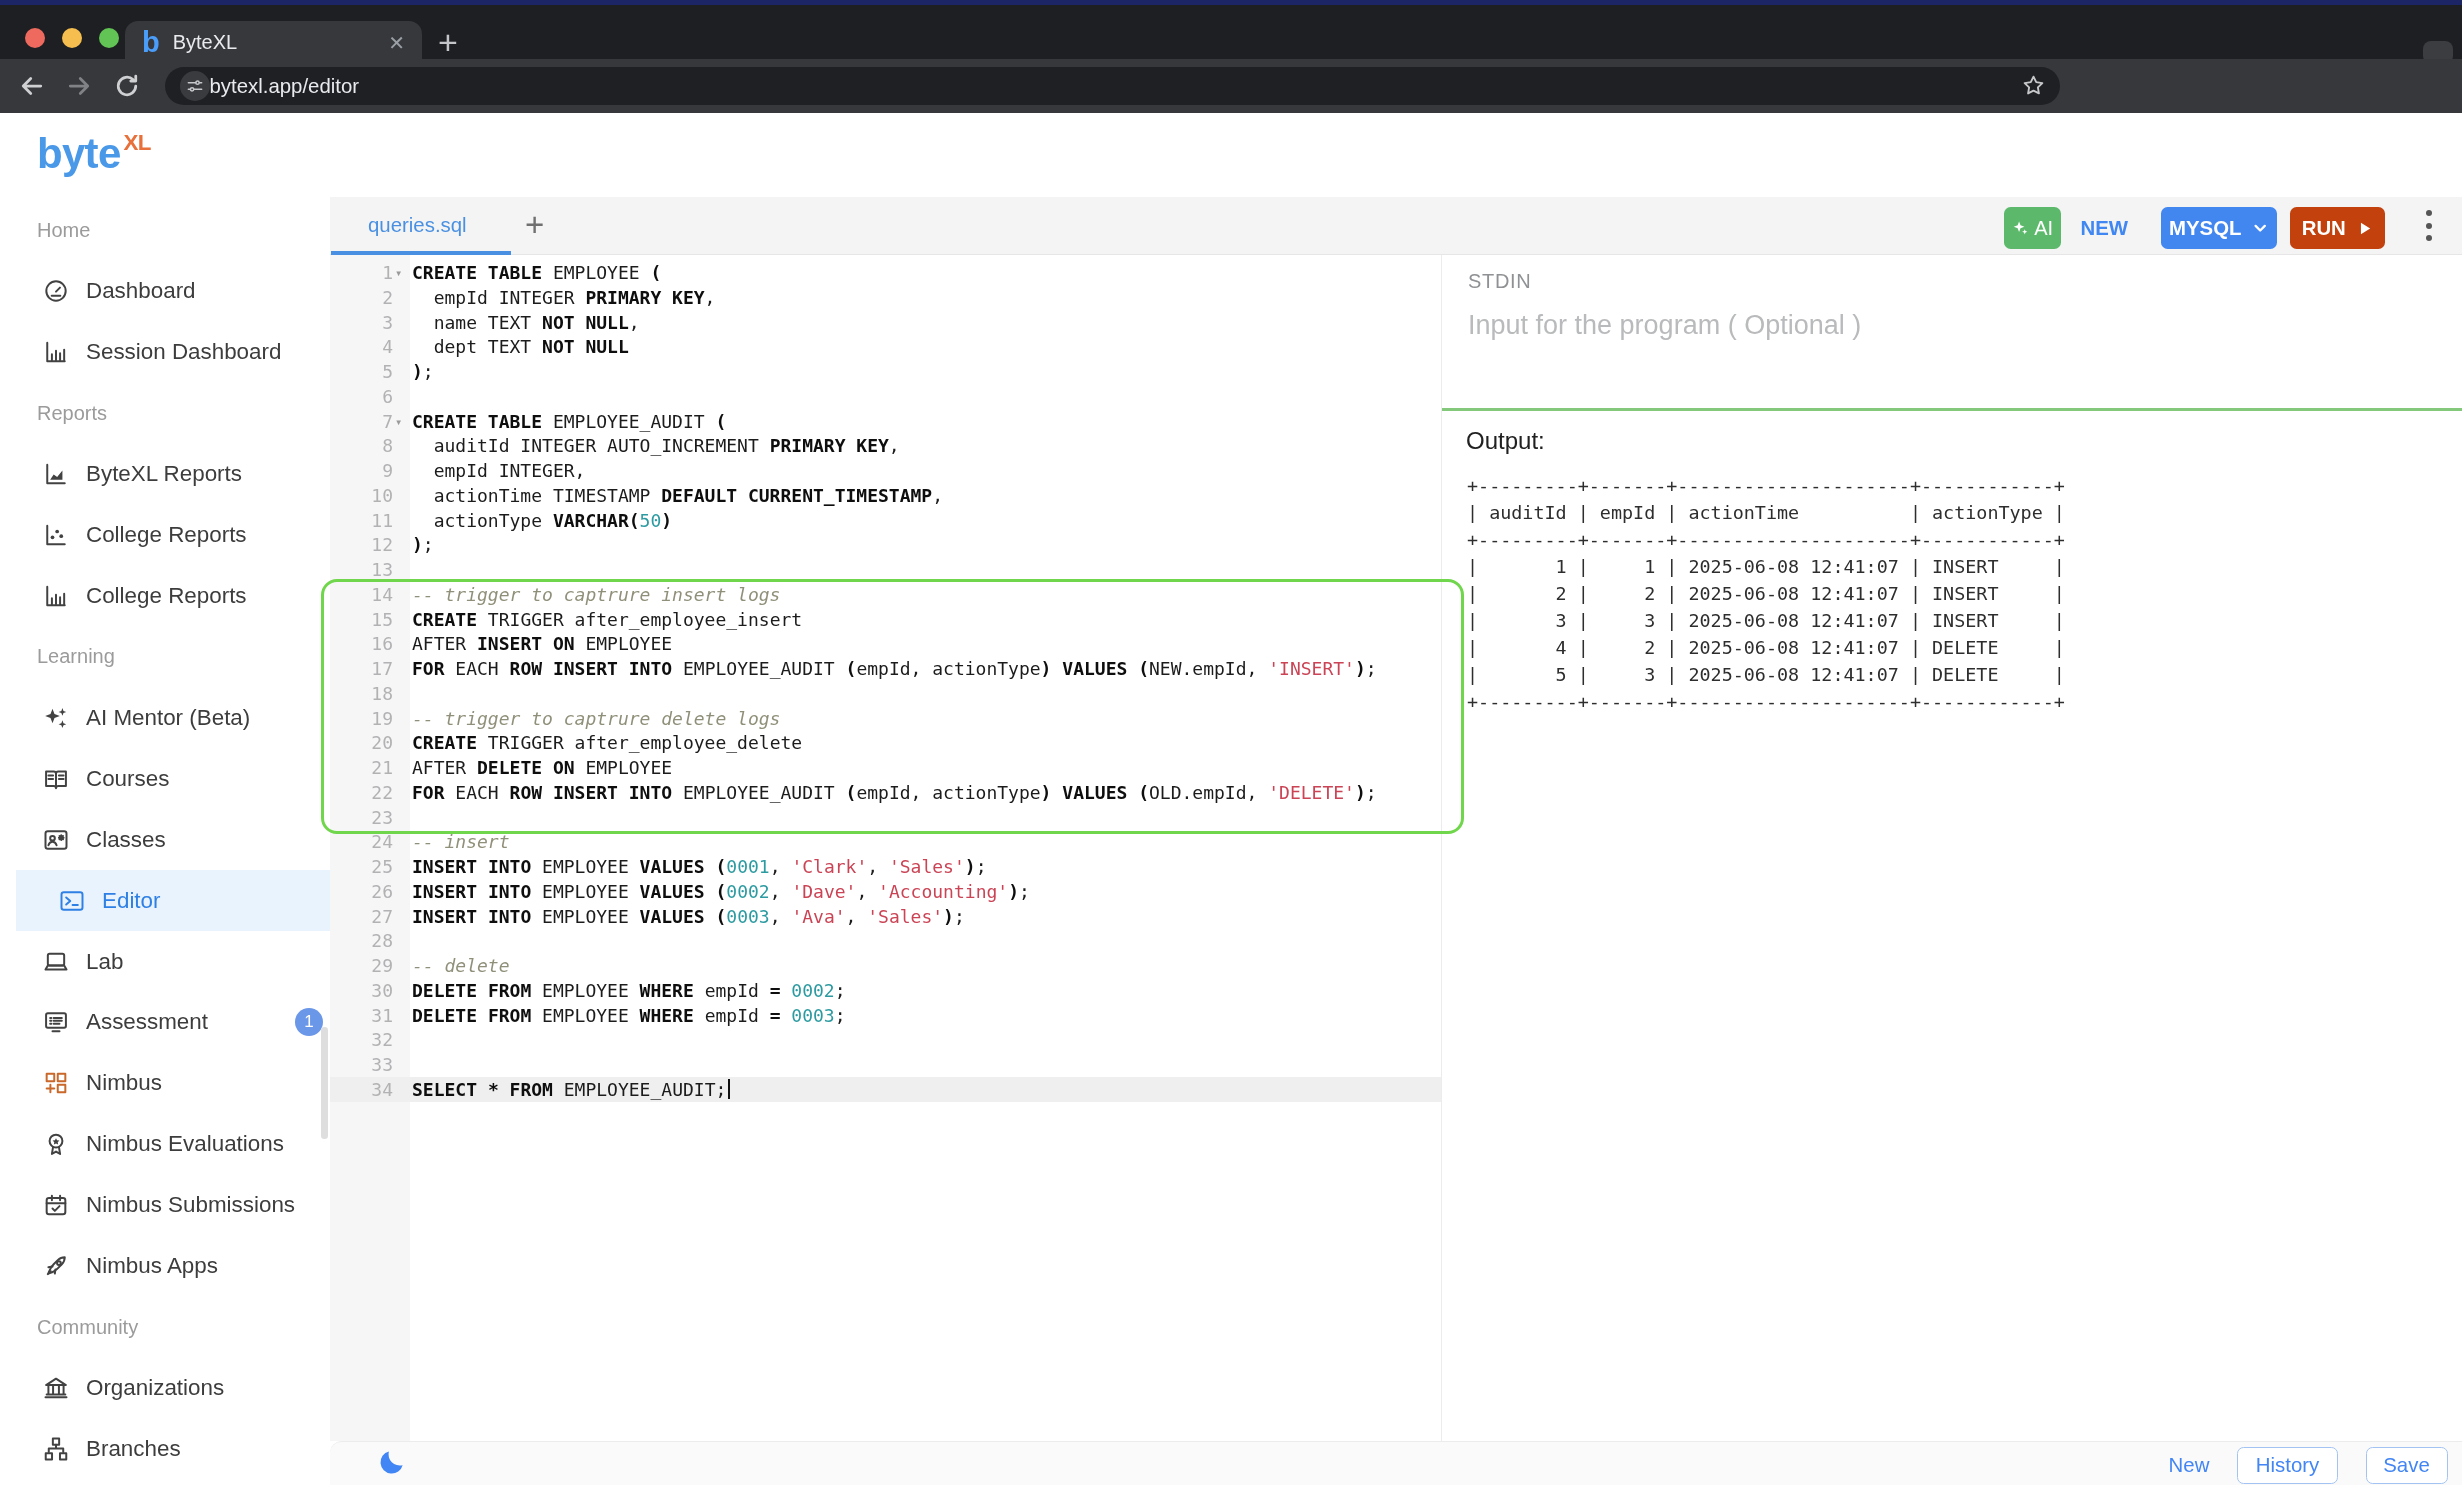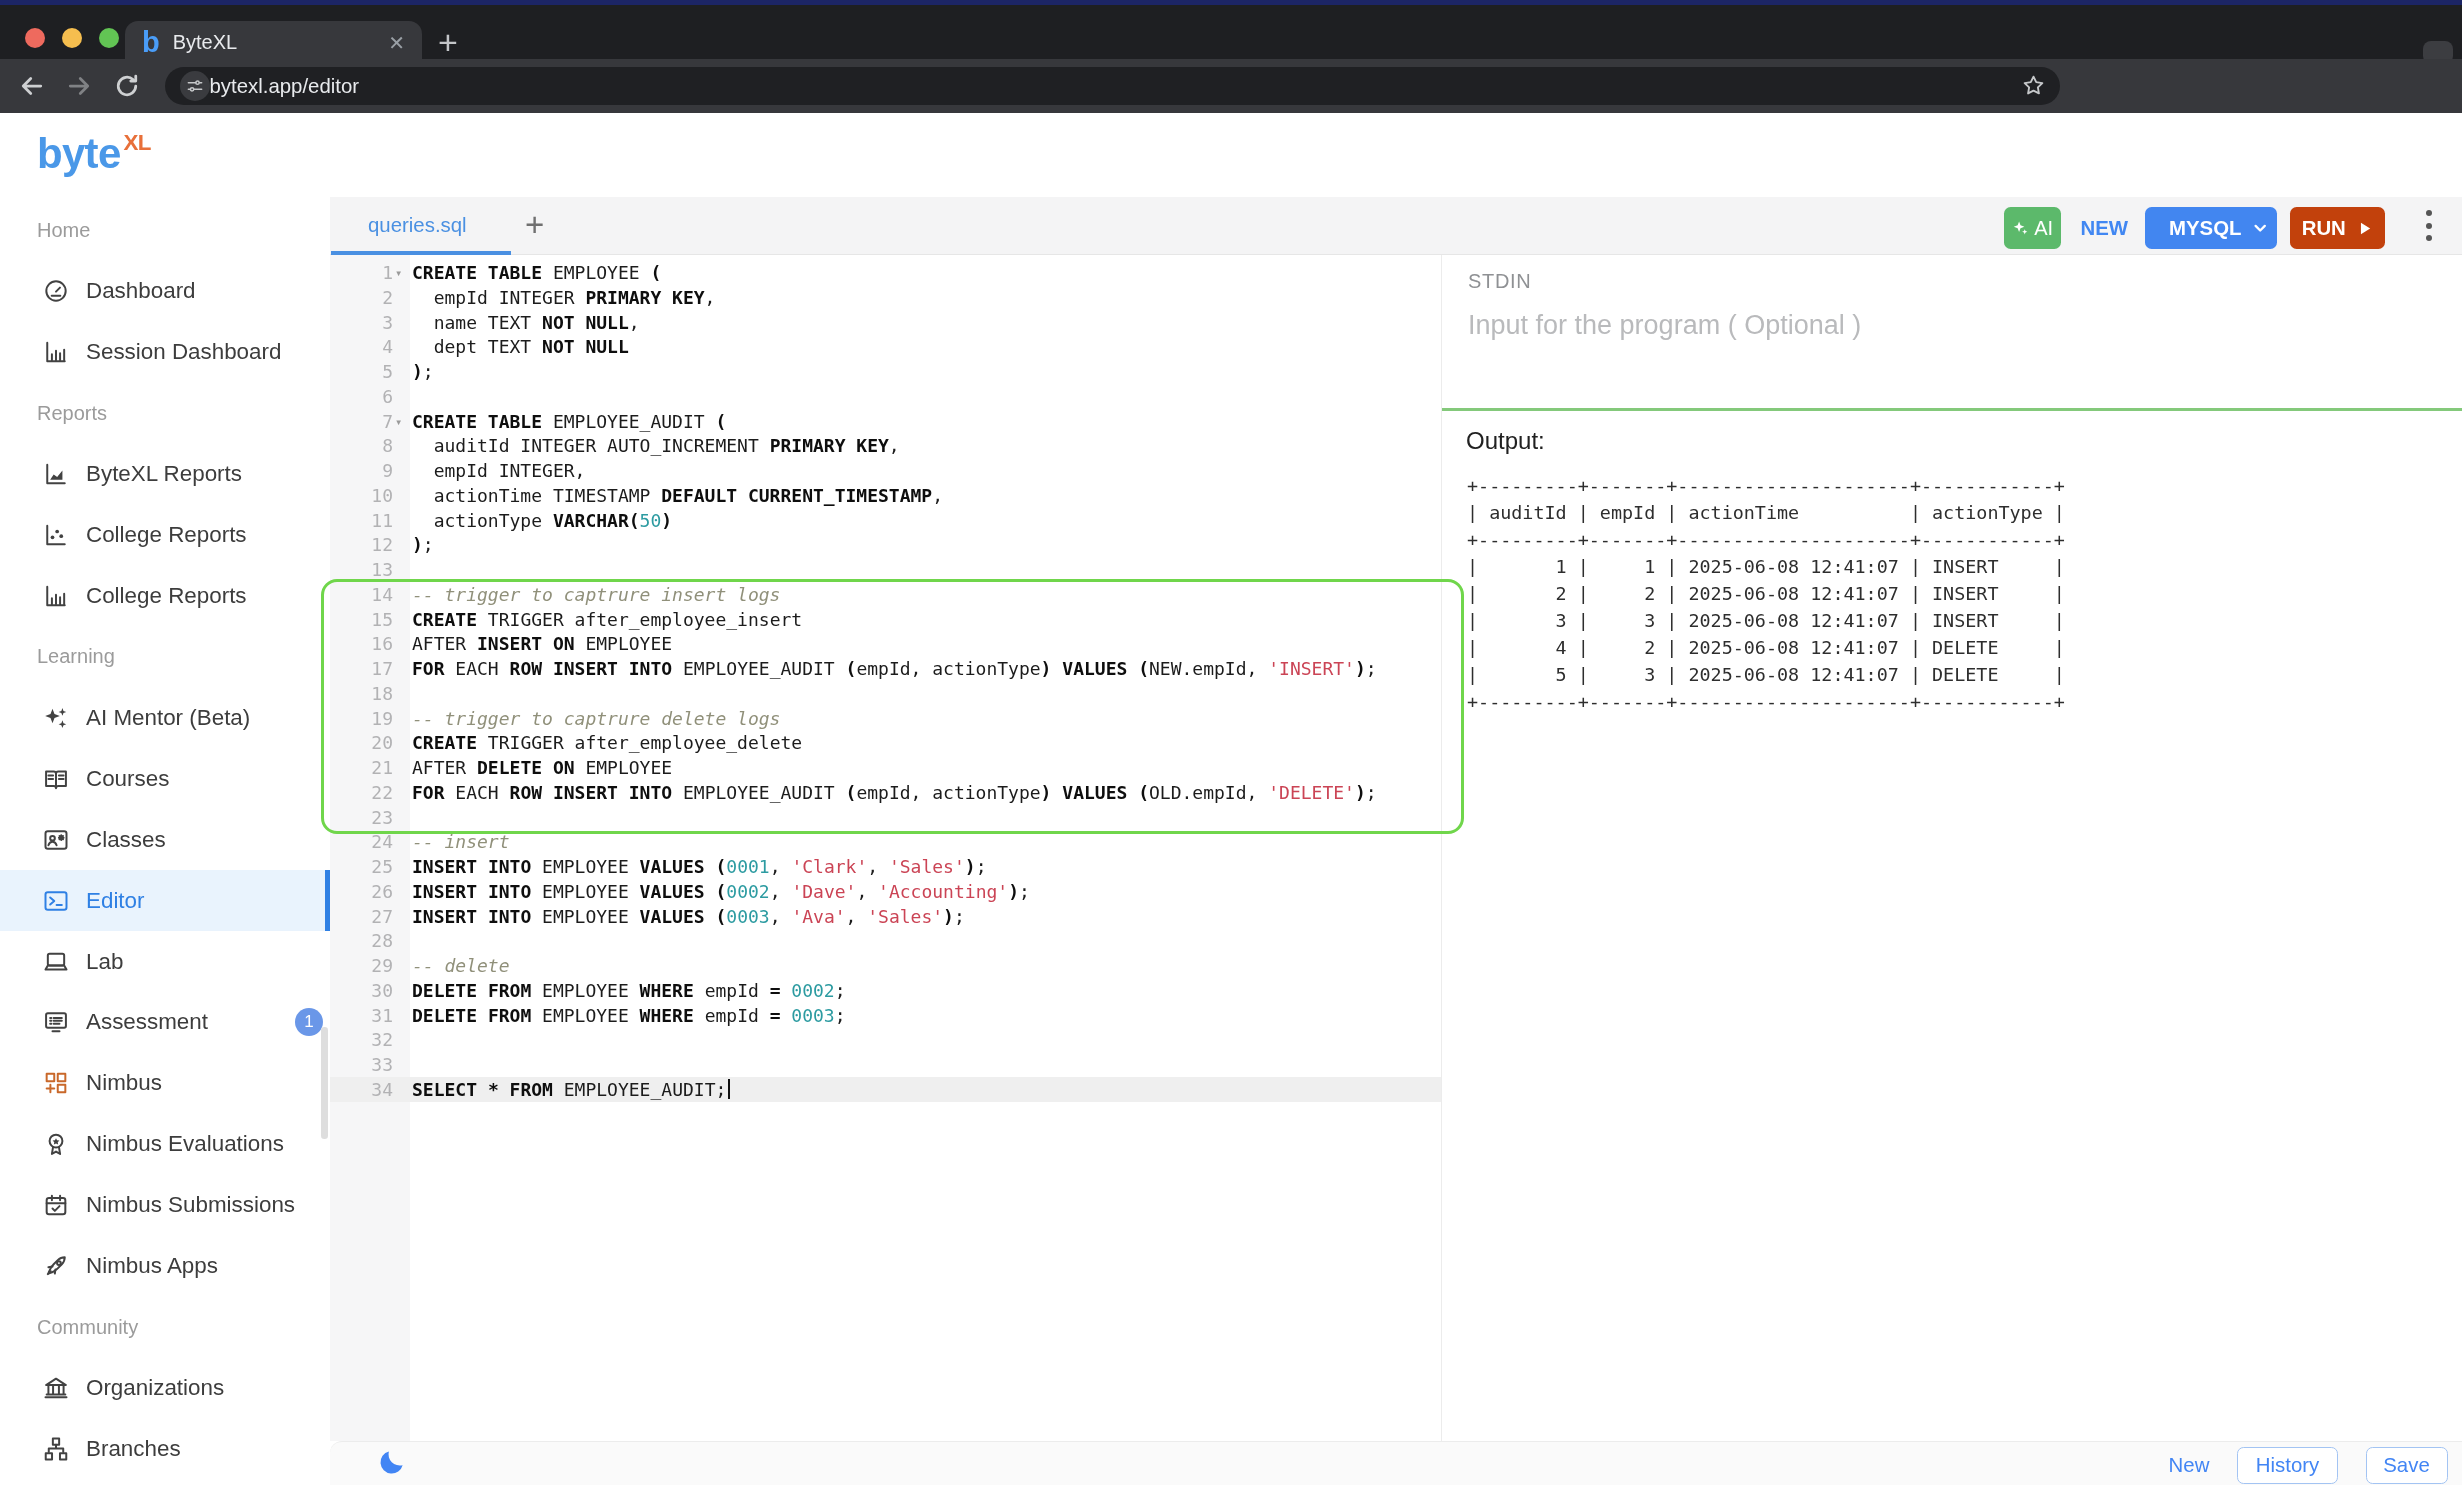--- a/index.html
+++ b/index.html
@@ -75,21 +75,21 @@
   .maintabs{left:330px;right:0;top:197px;height:58px;background:#f4f4f5;border-bottom:0.7px solid #e6e6e6;box-sizing:border-box;}
   .ftab{position:absolute;left:0;top:0;width:182px;height:58px;}
   .ftab .tlabel{position:absolute;left:38px;top:17px;font-size:20.4px;color:#4a90e2;}
   .ftab::after{content:"";position:absolute;left:1.3px;bottom:0;width:180px;height:4px;background:#4a90e2;}
   .addtab{position:absolute;left:195px;top:9.2px;font-size:33px;color:#707070;}
   .aibtn{position:absolute;right:401px;top:10px;width:57px;height:42px;background:#5cb96b;border-radius:6.6px;
          display:flex;align-items:center;justify-content:center;gap:5.3px;color:#fff;font-size:20px;}
   .aibtn svg{width:17px;height:17px;}
   .newlink{position:absolute;right:334px;top:20px;font-size:20.4px;font-weight:600;color:#4187f2;}
   .langbtn{position:absolute;right:185px;top:10px;width:116px;height:42px;background:#4286f0;border-radius:6.6px;
-           display:flex;align-items:center;justify-content:center;gap:9.2px;color:#fff;font-size:20.4px;font-weight:bold;padding-left:16px;}
+           display:flex;align-items:center;justify-content:center;gap:9.2px;color:#fff;font-size:20.4px;font-weight:bold;}
   .langbtn svg{width:18.4px;height:18.4px;stroke:#fff;fill:none;stroke-width:3;stroke-linecap:round;stroke-linejoin:round;}
   .runbtn{position:absolute;right:77px;top:10px;width:95px;height:42px;background:#c2410c;border-radius:6.6px;
           display:flex;align-items:center;justify-content:center;gap:10.5px;color:#fff;font-size:20.4px;font-weight:bold;}
   .runbtn svg{width:17px;height:17px;}
   .mkebab{position:absolute;right:30px;top:13px;display:flex;flex-direction:column;gap:6.6px;}
   .mkebab i{width:6px;height:6px;border-radius:50%;background:#555;}
 
   
   .editor{left:330px;top:255px;width:1111px;bottom:45px;background:#fff;overflow:hidden;}
   .gutterbg{position:absolute;left:0;top:0;width:80px;height:100%;background:#f6f6f7;}
@@ -325,21 +325,21 @@
       </div>
       <div class="nav-item" style="top: 612px;">
         <span class="icon"><svg viewBox="0 0 24 24">
             <rect x="3" y="4.5" width="18" height="15" rx="2"></rect>
             <circle cx="9" cy="10.5" r="2"></circle>
             <path d="M5.5 16.5c.7-2 2-3 3.5-3s2.8 1 3.5 3"></path>
             <path d="M16.5 8v4M14.5 10h4M15 8.6l3 2.8M18 8.6l-3 2.8"></path>
           </svg></span>
         <span class="lbl">Classes</span>
       </div>
-      <div class="nav-item active" style="top: 673px;">
+      <div class="nav-item active" style="top: 673px; margin-left: 16px;">
         <span class="icon"><svg viewBox="0 0 24 24">
             <rect x="3" y="4.5" width="18" height="15" rx="2"></rect>
             <path d="M7 9l3.5 3L7 15M12.5 15.5H17"></path>
           </svg></span>
         <span class="lbl">Editor</span>
       </div>
       <div class="nav-item" style="top: 734px;">
         <span class="icon"><svg viewBox="0 0 24 24">
             <rect x="5" y="5" width="14" height="10" rx="1.5"></rect>
             <path d="M3 18.5h18l-2-3.5H5z"></path>

